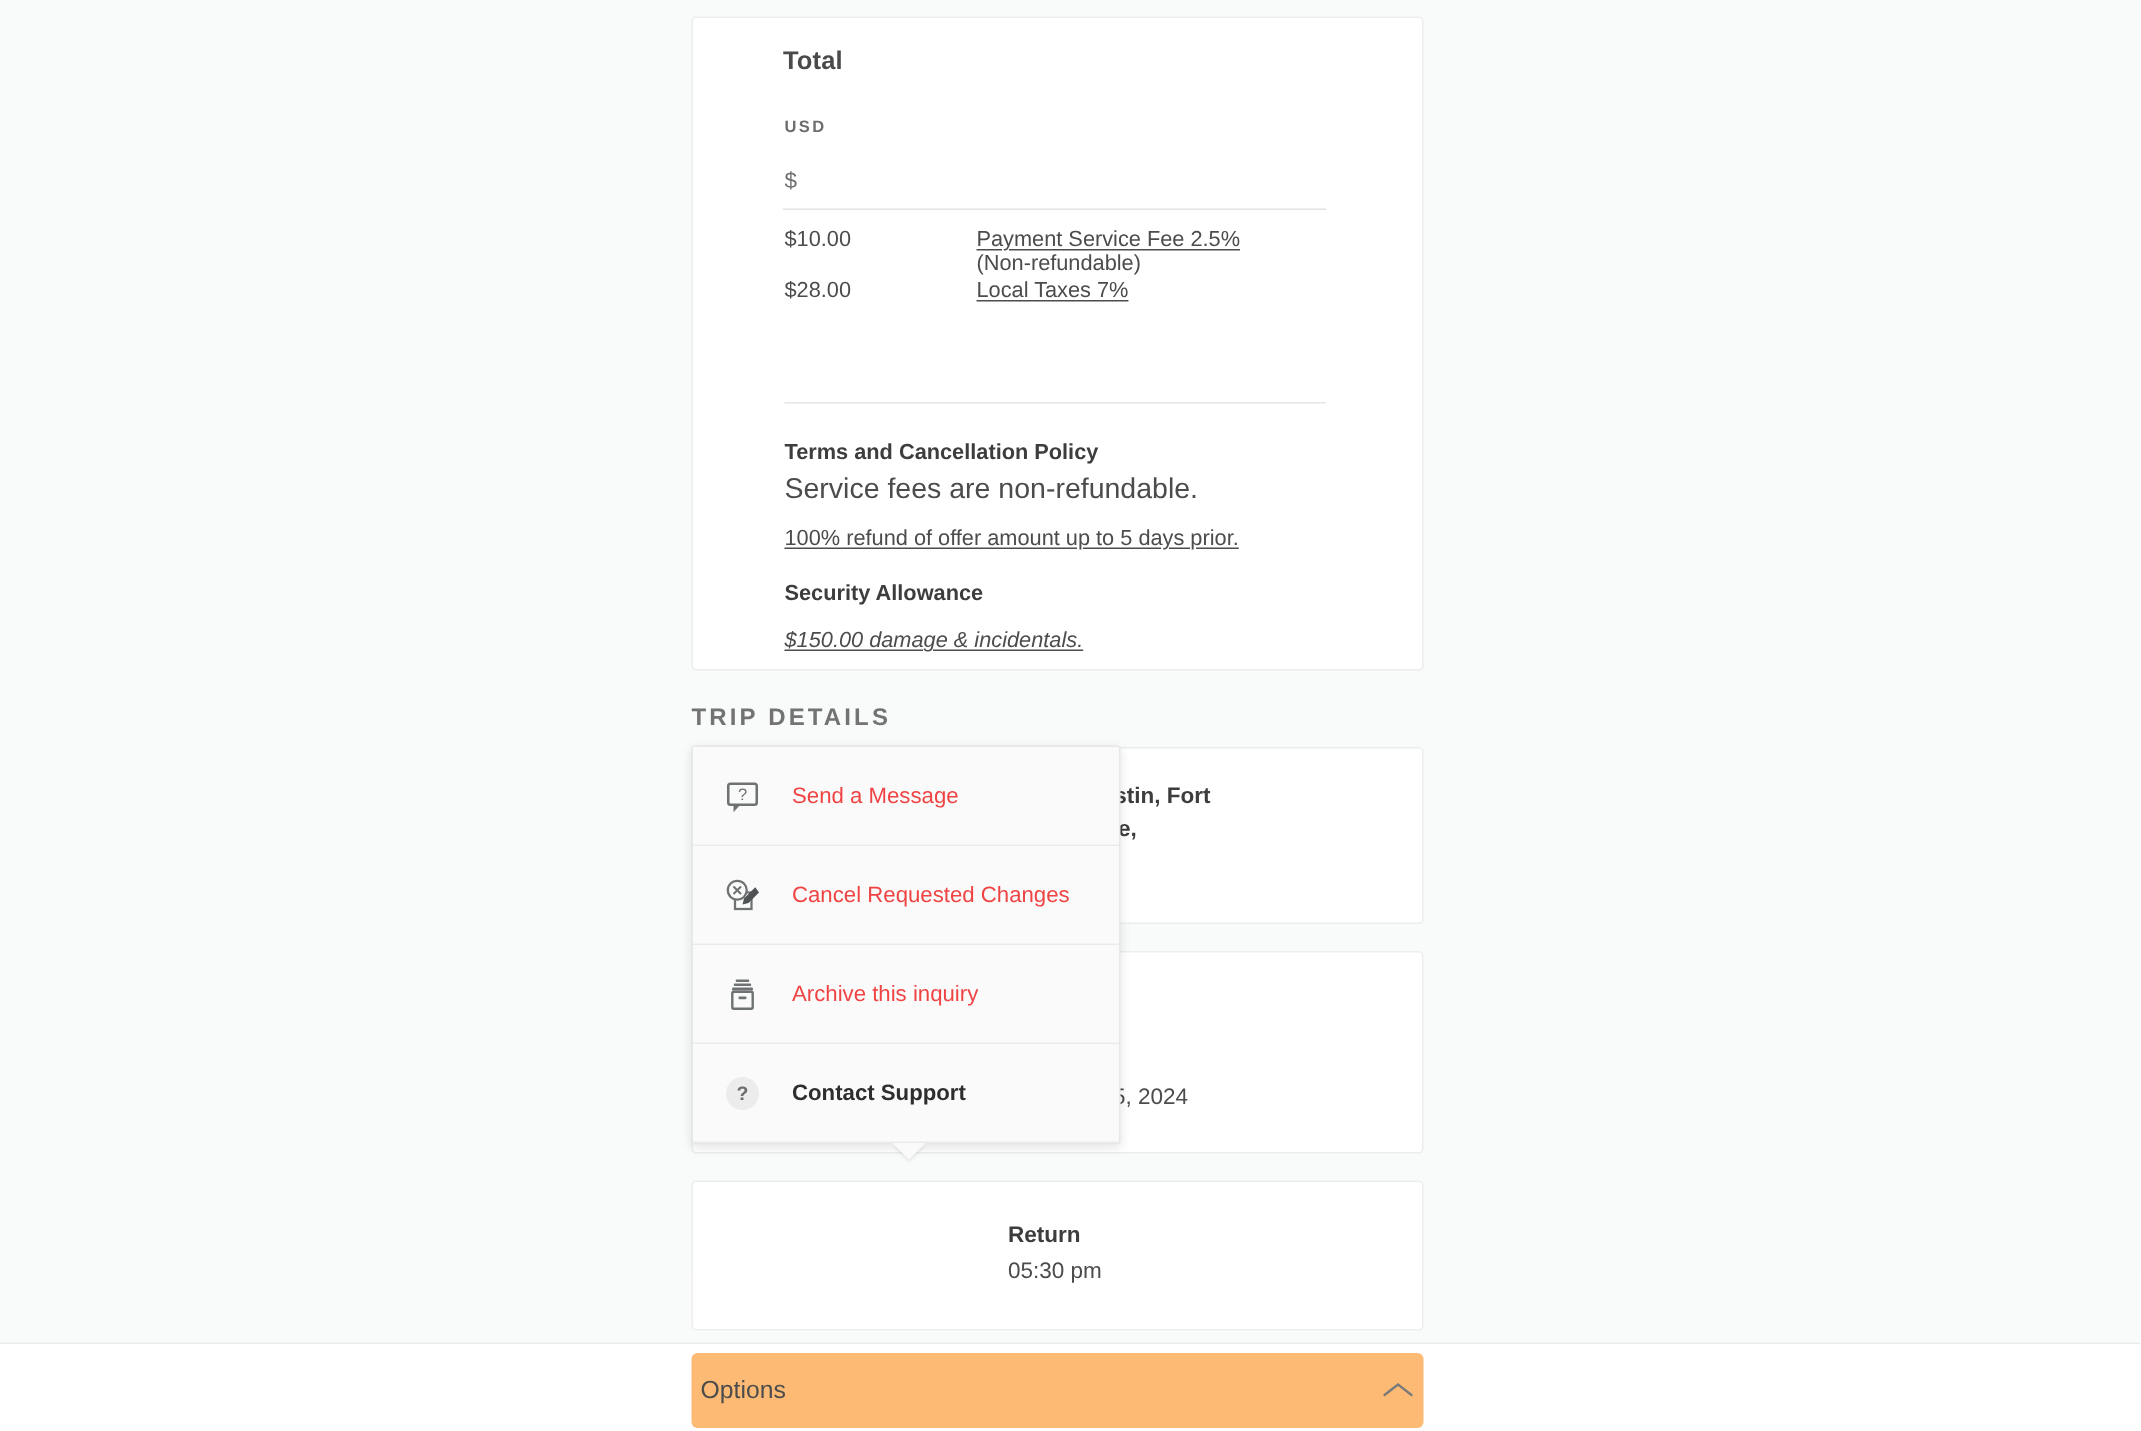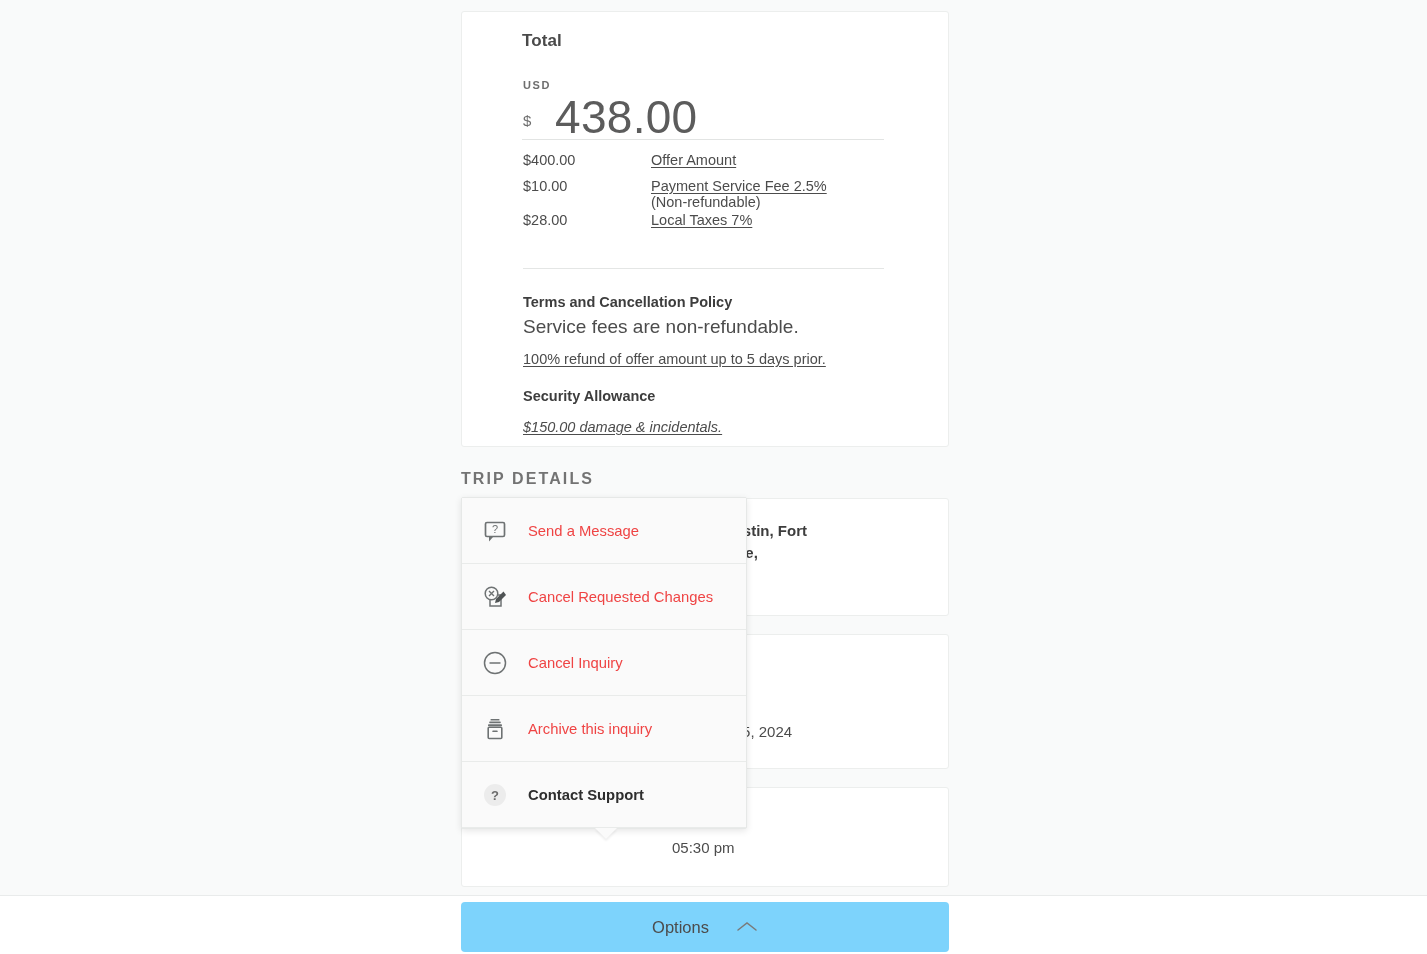--- a/index.html
+++ b/index.html
@@ -285,26 +285,26 @@
     filter: drop-shadow(0 2px 1px rgba(0,0,0,0.07));
   }
 
   
   .options-button {
     position: absolute;
     left: 461px;
     top: 902px;
     width: 488px;
     height: 50px;
-    background: #7dd3fc;
+    background: #fdba74;
     border: none;
     border-radius: 4px;
     display: flex;
     align-items: center;
-    justify-content: center;
+    justify-content: space-between;
     gap: 27px;
     cursor: pointer;
     font-family: "Liberation Sans", sans-serif;
     box-sizing: border-box;
     z-index: 60;
   }
   .options-button-label {
     font-size: 16.5px;
     color: #4c4c4c;
   }
@@ -318,29 +318,24 @@
   <div class="content-area">
 
     <div class="total-card">
 
       <div class="total-title">Total</div>
 
       <div class="usd-label">USD</div>
 
       <div class="amount-row">
         <span class="currency-sign">$</span>
-        <span class="amount-value">438.00</span>
       </div>
 
       <div class="fee-list">
 
-        <div class="fee-row">
-          <span class="fee-amount">$400.00</span>
-          <span class="fee-label"><span class="lnk">Offer Amount</span></span>
-        </div>
 
         <div class="fee-row">
           <span class="fee-amount">$10.00</span>
           <span class="fee-label"><span class="lnk">Payment Service Fee 2.5%</span></span>
           <span class="fee-sub">(Non-refundable)</span>
         </div>
 
         <div class="fee-row">
           <span class="fee-amount">$28.00</span>
           <span class="fee-label"><span class="lnk">Local Taxes 7%</span></span>
@@ -394,29 +389,20 @@
           <svg width="26" height="26" viewBox="0 0 26 26">
             <rect x="8" y="11" width="11" height="11" fill="none" stroke="#6e7273" stroke-width="1.5"></rect>
             <circle cx="9.5" cy="9.5" r="6.3" fill="#fafafa" stroke="#6e7273" stroke-width="1.5"></circle>
             <path d="M7 7 L12 12 M12 7 L7 12" stroke="#6e7273" stroke-width="1.4" fill="none"></path>
             <path d="M21.5 7.5 L14 15 L13 19 L17 18 L24 11 Z" fill="#4f5354"></path>
           </svg>
         </span>
         <span class="menu-label">Cancel Requested Changes</span>
       </div>
 
-      <div class="menu-item">
-        <span class="menu-icon">
-          <svg width="26" height="26" viewBox="0 0 26 26">
-            <circle cx="13" cy="13" r="10.5" fill="none" stroke="#6e7273" stroke-width="1.5"></circle>
-            <line x1="7.5" y1="13" x2="18.5" y2="13" stroke="#6e7273" stroke-width="1.5"></line>
-          </svg>
-        </span>
-        <span class="menu-label">Cancel Inquiry</span>
-      </div>
 
 
       <div class="menu-item">
         <span class="menu-icon">
           <svg width="26" height="26" viewBox="0 0 26 26">
             <rect x="8.5" y="3" width="9" height="1.6" rx="0.6" fill="#6e7273"></rect>
             <rect x="7.2" y="5.6" width="11.6" height="1.7" rx="0.7" fill="#6e7273"></rect>
             <rect x="6" y="8.3" width="14" height="2" rx="0.8" fill="#6e7273"></rect>
             <rect x="6.2" y="11.2" width="13.6" height="11.3" rx="1" fill="none" stroke="#6e7273" stroke-width="1.6"></rect>
             <rect x="10.3" y="14.4" width="5.4" height="1.7" rx="0.7" fill="#6e7273"></rect>

